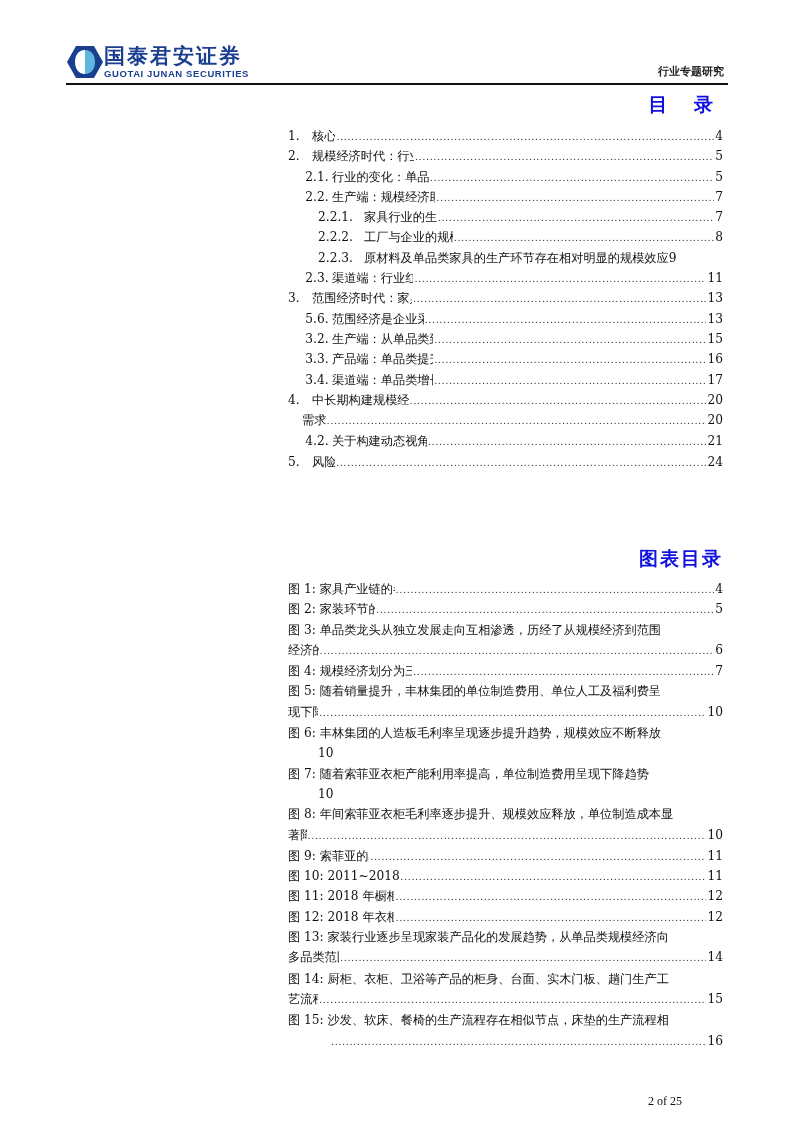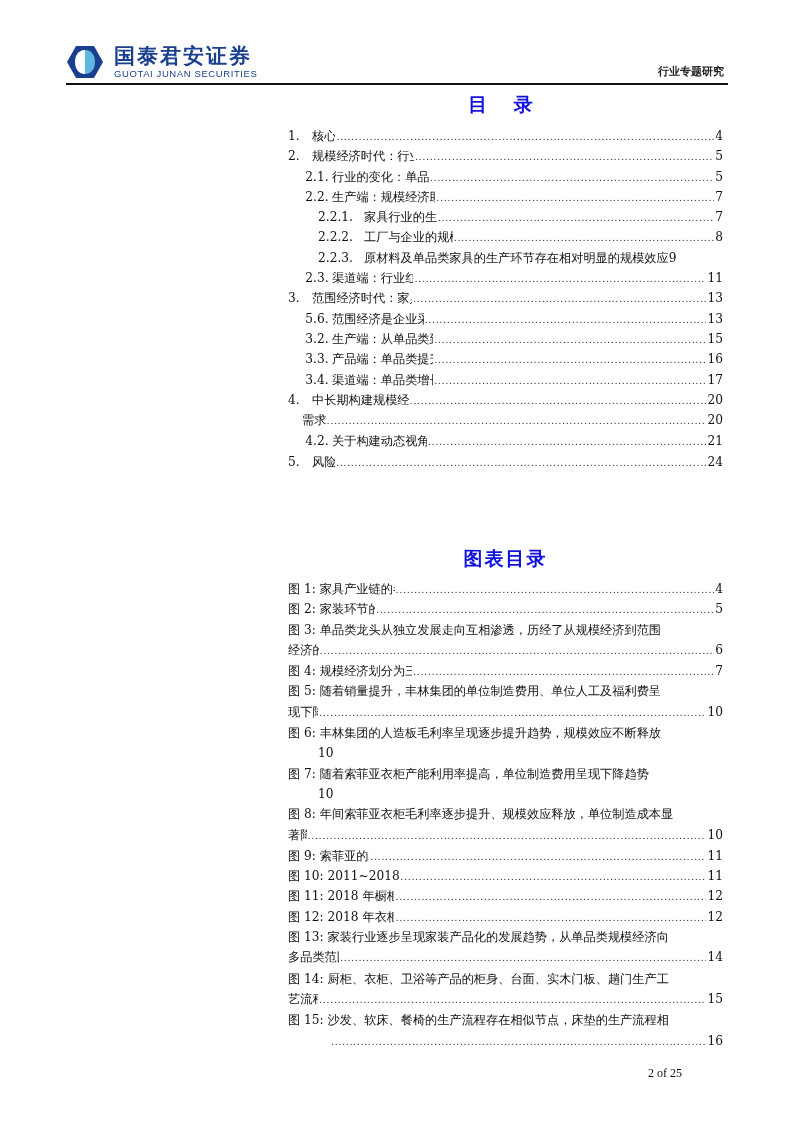--- a/index.html
+++ b/index.html
@@ -1,30 +1,30 @@
 <!DOCTYPE html>
 <html><head>
 <meta charset="utf-8">
 <style>
   html, body { margin: 0; padding: 0; background: #ffffff; }
   body { width: 793px; height: 1122px; position: relative; overflow: hidden;
          font-family: "DejaVu Serif", "Liberation Serif", serif; color: #111; }
   .header { position: absolute; left: 66px; top: 40px; width: 662px; height: 44px; }
   .logo { position: absolute; left: 0; top: 4px; display: flex; align-items: center; }
   .logo-mark { width: 38px; height: 34px; position: relative; }
-  .logo-text { margin-left: 10px; }
+  .logo-text { }
   .logo-cn { font-family: "DejaVu Sans", sans-serif; font-weight: bold; font-size: 21px;
              color: #1b3f8f; letter-spacing: 2px; line-height: 24px; }
-  .logo-en { font-family: "Liberation Sans", sans-serif; font-weight: normal; font-size: 9.5px;
+  .logo-en { font-family: "Liberation Sans", sans-serif; font-weight: bold; font-size: 9.5px;
              color: #1b3f8f; letter-spacing: 0.6px; line-height: 11px; }
   .header-right { position: absolute; right: 4px; top: 24px; font-family: "DejaVu Sans", sans-serif;
                   font-weight: bold; font-size: 11px; color: #222; }
   .header-rule { position: absolute; left: 0; top: 43px; width: 662px; height: 1.5px; background: #111; }
 
-  .section-title { position: absolute; left: 288px; width: 435px; text-align: center;
+  .section-title { position: absolute; left: 288px; width: 435px; text-align: right;
                    font-family: "DejaVu Sans", sans-serif; font-weight: bold; color: #1010e0; }
   .toc-title { top: 92px; font-size: 19px; letter-spacing: 10px; }
   .fig-title { top: 546px; font-size: 19px; letter-spacing: 2px; }
 
   .list { position: absolute; left: 288px; width: 435px; font-size: 12.2px; }
   .toc { top: 126px; }
   .figs { top: 579px; }
   .row { position: relative; height: 20.3px; line-height: 20.3px; white-space: nowrap; }
   .row.wrap { height: auto; white-space: normal; }
   .row .line { display: flex; align-items: baseline; }
@@ -35,21 +35,21 @@
   .row .dots::before { content: "......................................................................................................................................................................................................................"; }
   .row .pg { flex: 0 0 auto; }
   .l1 .num { width: 24px; }
   .l2 { padding-left: 14px; }
   .l2 .num { width: 30px; text-align: center; }
   .l3 { padding-left: 30px; }
   .l3 .num { width: 46px; }
   .cont { line-height: 20.3px; }
   .indent-pg { padding-left: 30px; line-height: 20.3px; }
 
-  .footer { position: absolute; left: 648px; top: 1066px; font-size: 12px;
+  .footer { position: absolute; left: 648px; top: 1094px; font-size: 12px;
             font-family: "Liberation Serif", serif; }
 </style>
 </head>
 <body>
 
 <div class="header">
   <div class="logo">
     <div class="logo-mark">
       <svg width="38" height="34" viewBox="0 0 38 34">
         <polygon points="10,1 28,1 37,17 28,33 10,33 1,17" fill="#1b3f8f"></polygon>

